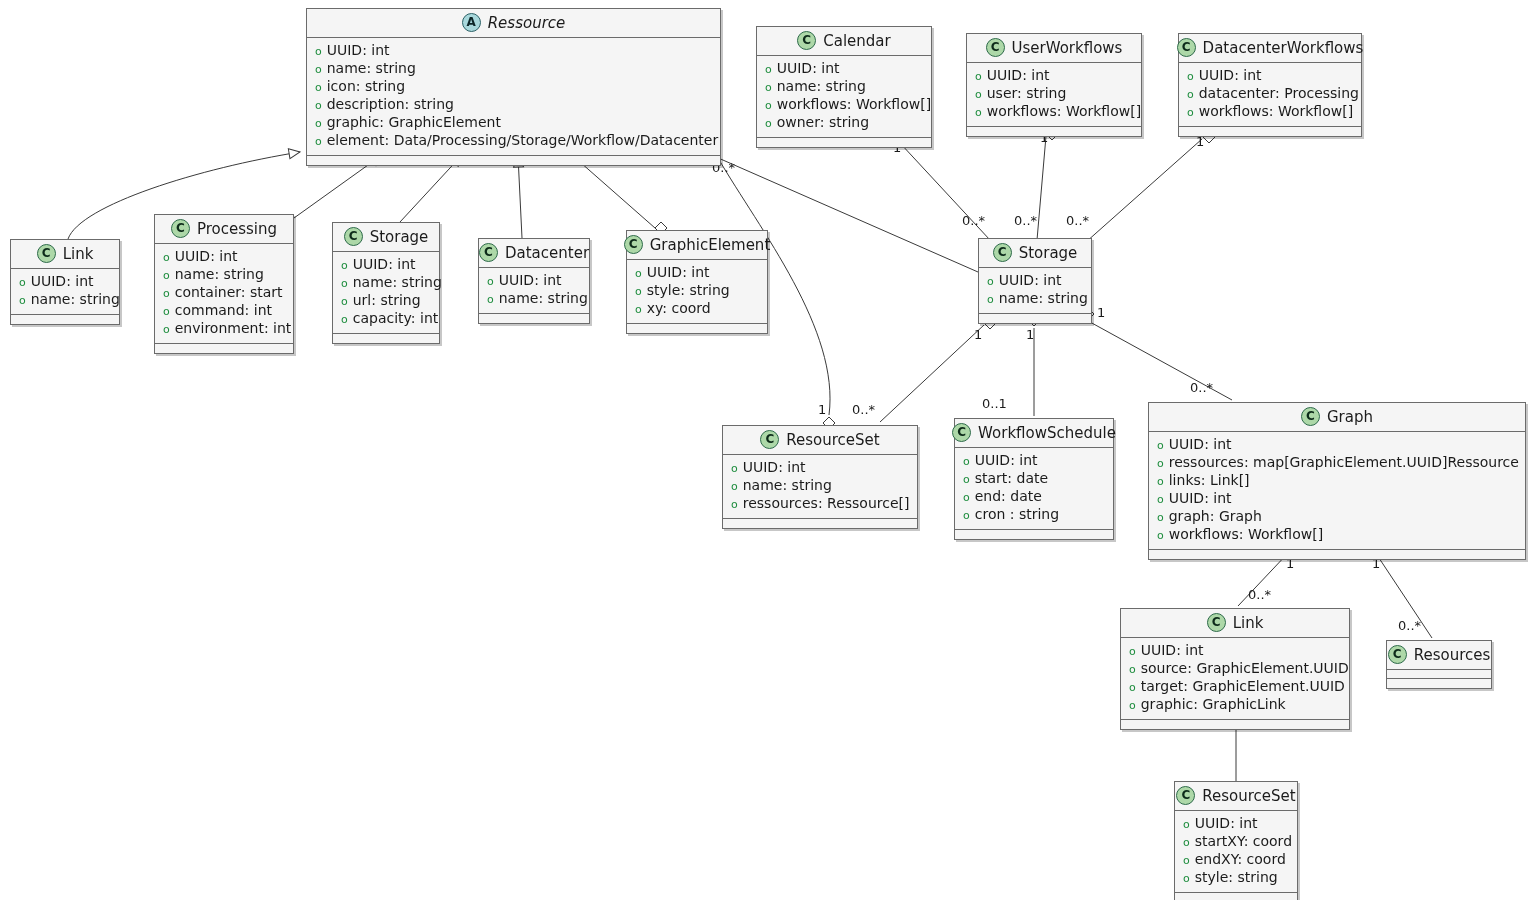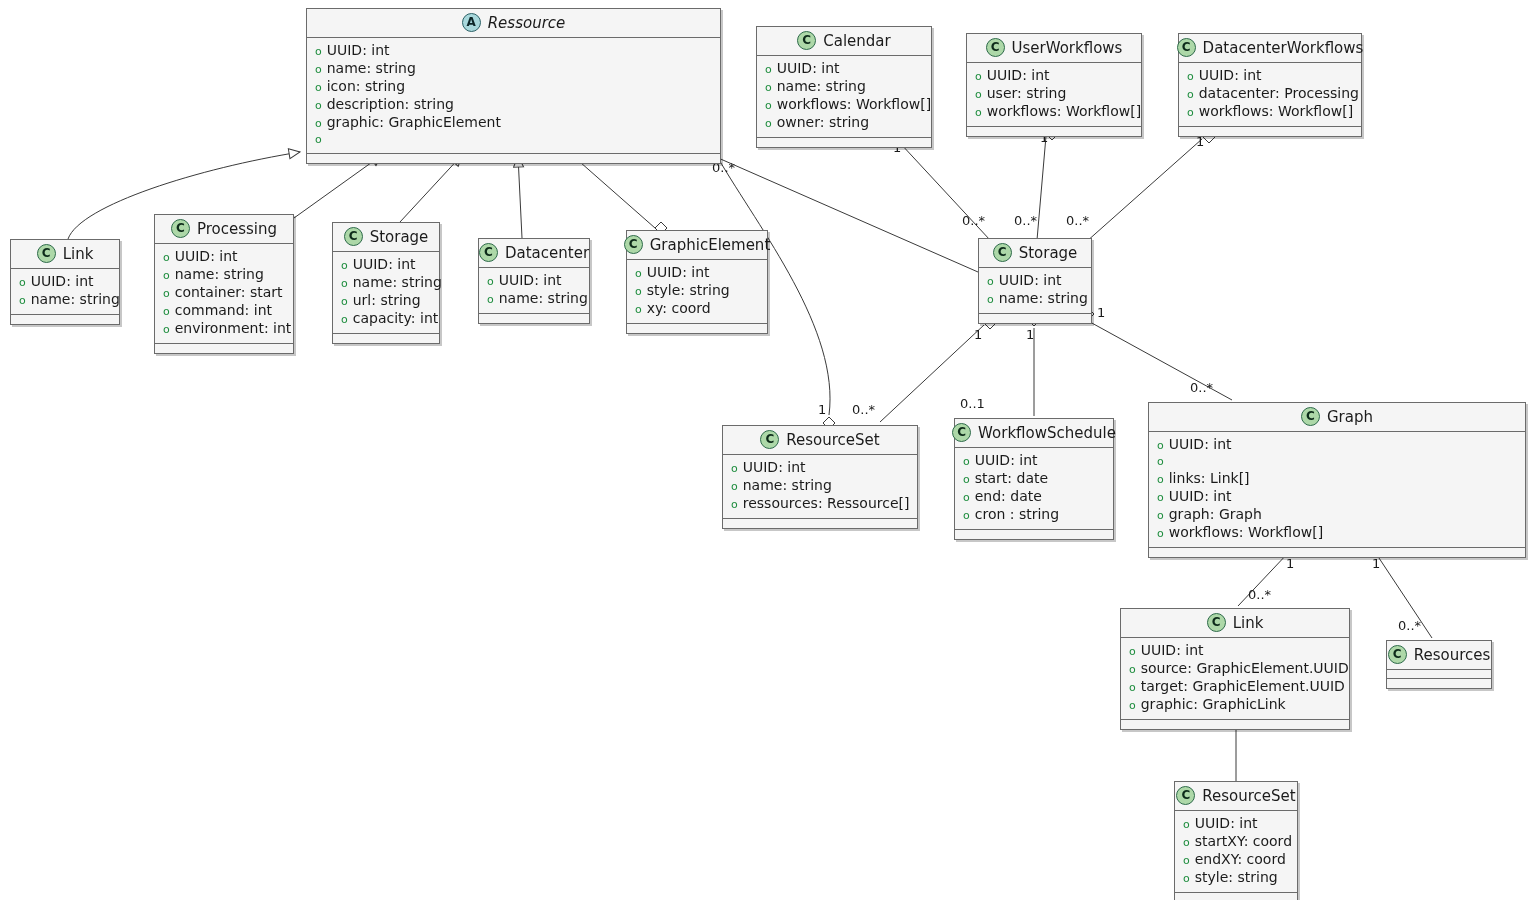--- a/index.html
+++ b/index.html
@@ -171,20 +171,21 @@
           <div class="attr">
             <span class="vis">o</span>
             <span>description: string</span>
           </div>
           <div class="attr">
             <span class="vis">o</span>
             <span>graphic: GraphicElement</span>
           </div>
           <div class="attr">
             <span class="vis">o</span>
+            <span>element: Data/Processing/Storage/Workflow/Datacenter</span>
           </div>
         </div>
         <div class="uml-foot"></div>
       </div>
       <div class="uml-class" style="left: 756px; top: 26px; width: 176px;">
         <div class="uml-header">
           <span class="stereo">C</span>
           <span class="cls-title">Calendar</span>
         </div>
         <div class="uml-attrs">
@@ -426,20 +427,21 @@
           <span class="stereo">C</span>
           <span class="cls-title">Graph</span>
         </div>
         <div class="uml-attrs">
           <div class="attr">
             <span class="vis">o</span>
             <span>UUID: int</span>
           </div>
           <div class="attr">
             <span class="vis">o</span>
+            <span>ressources: map[GraphicElement.UUID]Ressource</span>
           </div>
           <div class="attr">
             <span class="vis">o</span>
             <span>links: Link[]</span>
           </div>
           <div class="attr">
             <span class="vis">o</span>
             <span>UUID: int</span>
           </div>
           <div class="attr">
@@ -518,20 +520,20 @@
       <div class="mult" style="left: 1040px; top: 130px;">1</div>
       <div class="mult" style="left: 1196px; top: 134px;">1</div>
       <div class="mult" style="left: 962px; top: 213px;">0..*</div>
       <div class="mult" style="left: 1014px; top: 213px;">0..*</div>
       <div class="mult" style="left: 1066px; top: 213px;">0..*</div>
       <div class="mult" style="left: 974px; top: 327px;">1</div>
       <div class="mult" style="left: 1026px; top: 327px;">1</div>
       <div class="mult" style="left: 1097px; top: 305px;">1</div>
       <div class="mult" style="left: 818px; top: 402px;">1</div>
       <div class="mult" style="left: 852px; top: 402px;">0..*</div>
-      <div class="mult" style="left: 960px; top: 396px;">0..1</div>
+      <div class="mult" style="left: 982px; top: 396px;">0..1</div>
       <div class="mult" style="left: 1190px; top: 380px;">0..*</div>
       <div class="mult" style="left: 1286px; top: 556px;">1</div>
       <div class="mult" style="left: 1248px; top: 587px;">0..*</div>
       <div class="mult" style="left: 1372px; top: 556px;">1</div>
       <div class="mult" style="left: 1398px; top: 618px;">0..*</div>
     </div>
 </div>
 
 </body></html>

